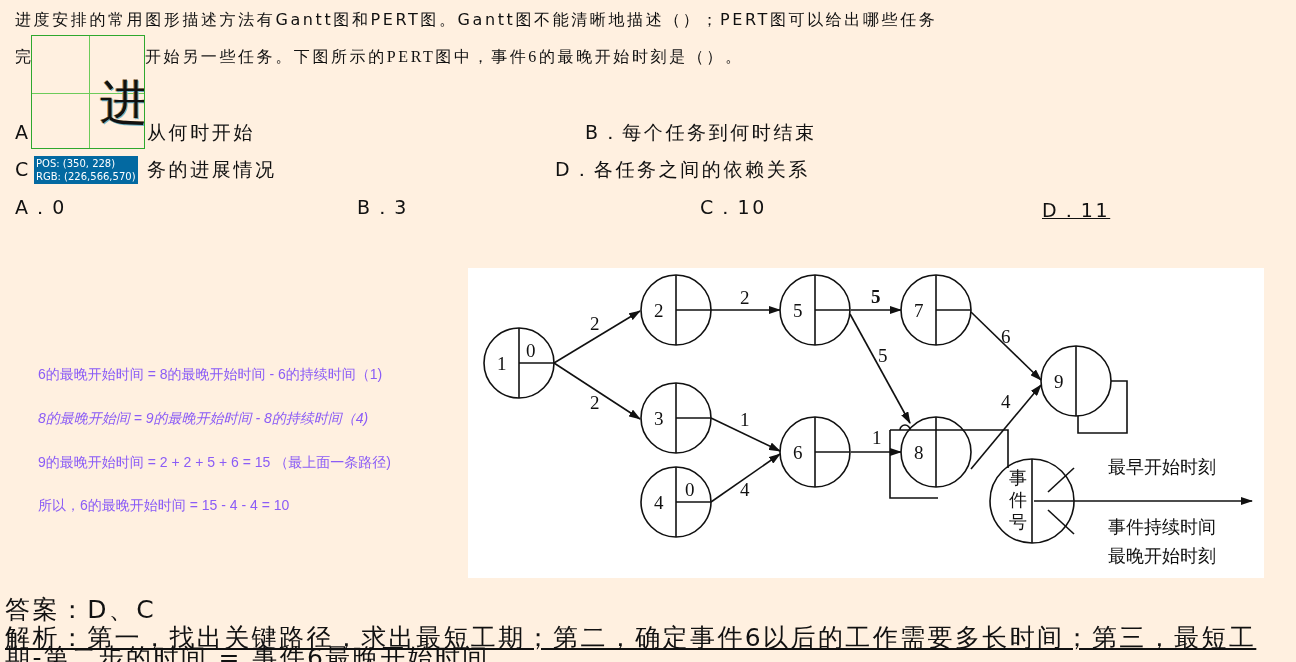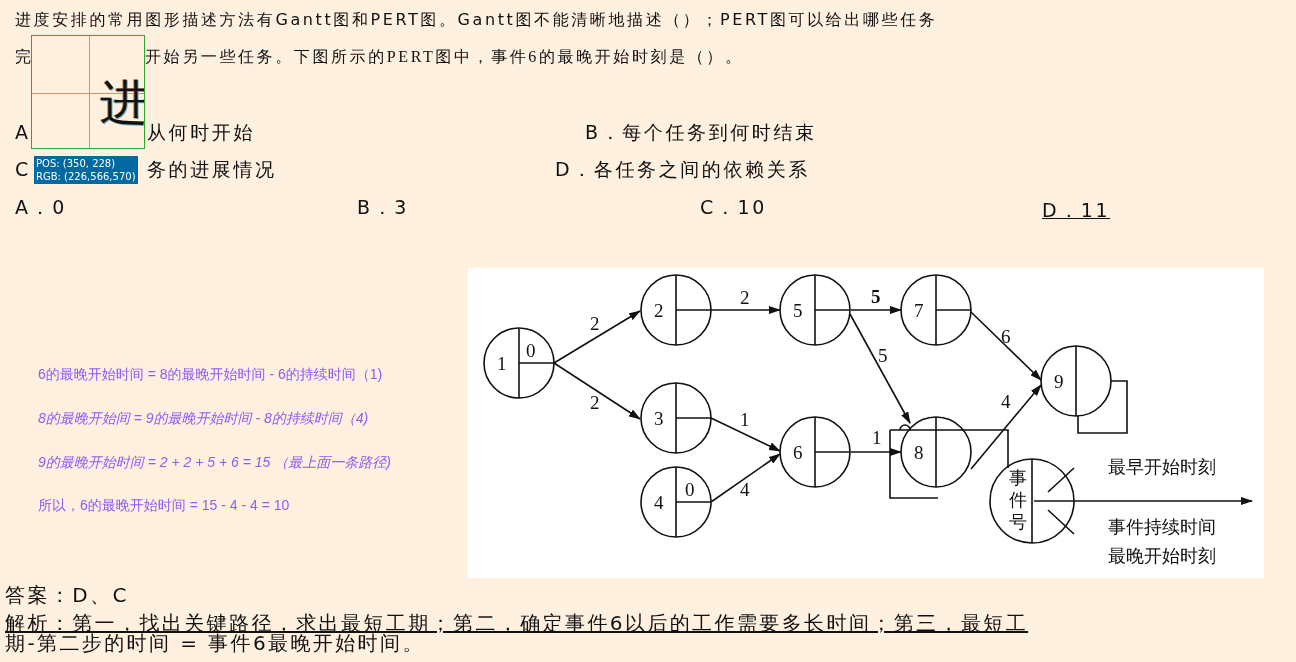--- a/index.html
+++ b/index.html
@@ -11,21 +11,21 @@
   .q-line {
     position:absolute; left:15px; font-size:16px; letter-spacing:2.6px;
     white-space:nowrap; line-height:24px;
   }
   .opt { position:absolute; font-size:19px; letter-spacing:2.6px; white-space:nowrap; line-height:24px; }
   .note {
     position:absolute; left:18px; font-size:14px; color:#8b5cf6; white-space:nowrap;
     font-family:"Liberation Sans", "DejaVu Sans", sans-serif;
     margin-left:20px;
   }
-  .answer { position:absolute; left:5px; font-size:20px; letter-spacing:2.4px; white-space:nowrap; line-height:20px; }
+  .answer { position:absolute; left:5px; font-size:25px; letter-spacing:2.4px; white-space:nowrap; line-height:20px;margin-top:15px; }
   .figure {
     position:absolute; left:468px; top:268px; width:796px; height:310px; background:#FFFFFF;
   }
   .figure svg { position:absolute; left:0; top:0; }
   .magnifier {
     position:absolute; left:31px; top:35px; width:114px; height:114px;
     border:1px solid #2EA82E; background:#FFF0E0; overflow:hidden; box-sizing:border-box;
   }
   .magnifier .hline { position:absolute; left:0; right:0; top:57px; height:1px; background:#6CCB5A; }
   .magnifier .vline { position:absolute; top:0; bottom:0; left:57px; width:1px; background:#6CCB5A; }
@@ -53,21 +53,21 @@
 <div class="opt" style="left:147px; top:157px;">务的进展情况</div>
 <div class="opt" style="left:555px; top:157px;">D．各任务之间的依赖关系</div>
 
 <div class="opt" style="left:15px; top:195px;">A．0</div>
 <div class="opt" style="left:357px; top:195px;">B．3</div>
 <div class="opt" style="left:700px; top:195px;">C．10</div>
 <div class="opt" style="left:1042px; top:198px;text-decoration:underline;">D．11</div>
 
 <div class="note" style="top:366px;">6的最晚开始时间 = 8的最晚开始时间 - 6的持续时间（1)</div>
 <div class="note" style="top:410px;font-style:italic;">8的最晚开始间 = 9的最晚开始时间 - 8的持续时间（4)</div>
-<div class="note" style="top:454px;font-style:italic;">9的最晚开始时间 = 2 + 2 + 5 + 6 = 15 （最上面一条路径)</div>
+<div class="note" style="top:454px;">9的最晚开始时间 = 2 + 2 + 5 + 6 = 15 （最上面一条路径)</div>
 <div class="note" style="top:497px;">所以，6的最晚开始时间 = 15 - 4 - 4 = 10</div>
 
 <div class="figure">
   <svg width="796" height="310" viewBox="0 0 796 310" xmlns="http://www.w3.org/2000/svg" font-family="Liberation Serif, DejaVu Serif, serif" font-size="19" fill="none" stroke="#111" stroke-width="1.6">
     <defs>
       <marker id="ah" markerWidth="12" markerHeight="8" refX="11" refY="4" orient="auto" markerUnits="userSpaceOnUse">
         <path d="M0,0 L12,4 L0,8 Z" fill="#111" stroke="none"></path>
       </marker>
     </defs>
 

